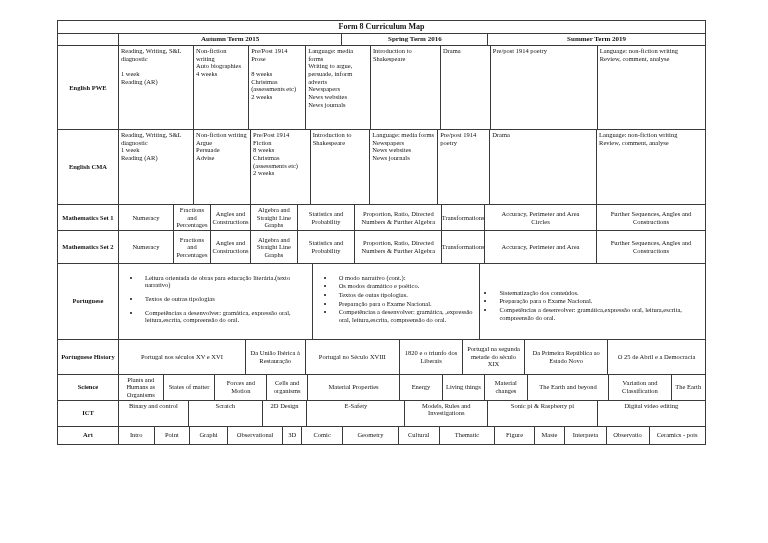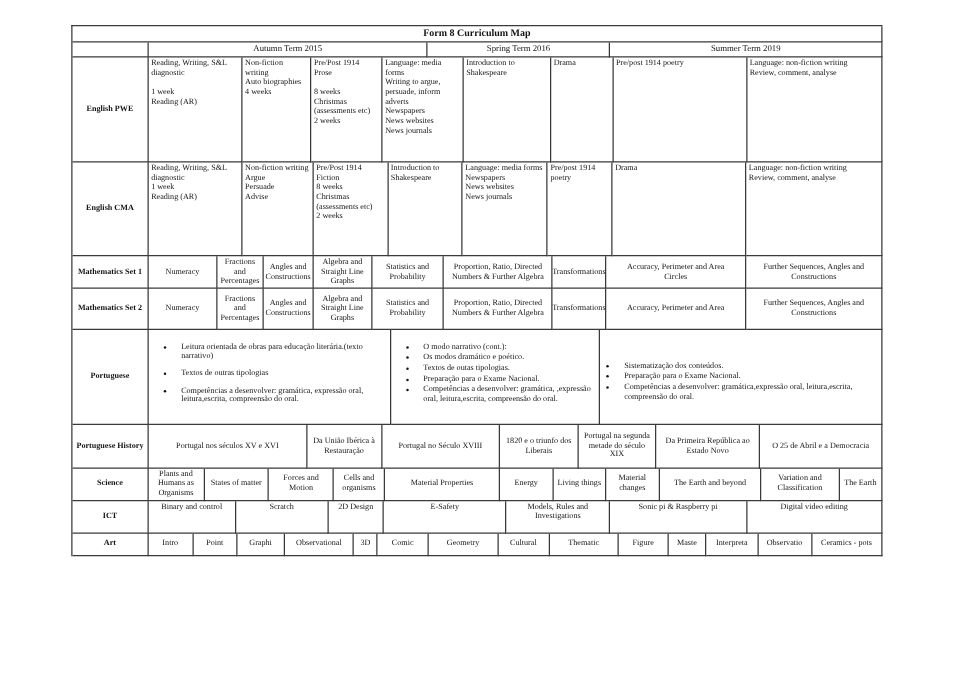--- a/index.html
+++ b/index.html
@@ -6,21 +6,21 @@
   .page{position:relative;width:768px;height:543px;background:#ffffff;overflow:hidden;
         font-family:"Liberation Serif","DejaVu Serif",serif;color:#141414;}
   .tbl{position:absolute;left:57px;top:20px;width:649px;box-sizing:border-box;
        border-top:1px solid #3a3a3a;border-left:1px solid #3a3a3a;}
   .tr{display:flex;align-items:stretch;}
   .td{box-sizing:border-box;border-right:1px solid #3a3a3a;border-bottom:1px solid #3a3a3a;
       padding:1px 2px;font-size:6.5px;line-height:1.18;white-space:pre-line;
       overflow-wrap:break-word;min-width:0;overflow:hidden;}
   .title-cell{font-weight:bold;text-align:center;font-size:8px;display:flex;
       align-items:center;justify-content:center;}
-  .hdr-cell{font-weight:normal;text-align:left;font-size:7px;display:flex;
+  .hdr-cell{font-weight:bold;text-align:left;font-size:7px;display:flex;
       align-items:center;justify-content:center;}
   .subj{font-weight:bold;display:flex;align-items:center;justify-content:center;
       text-align:center;}
   .ctr{display:flex;align-items:center;justify-content:center;text-align:center;}
   .ctr-top{text-align:center;}
   .tl{text-align:left;}
   
   .r-title{height:13px;}
   .r-hdr{height:12px;}
   .r-pwe{min-height:84px;}

